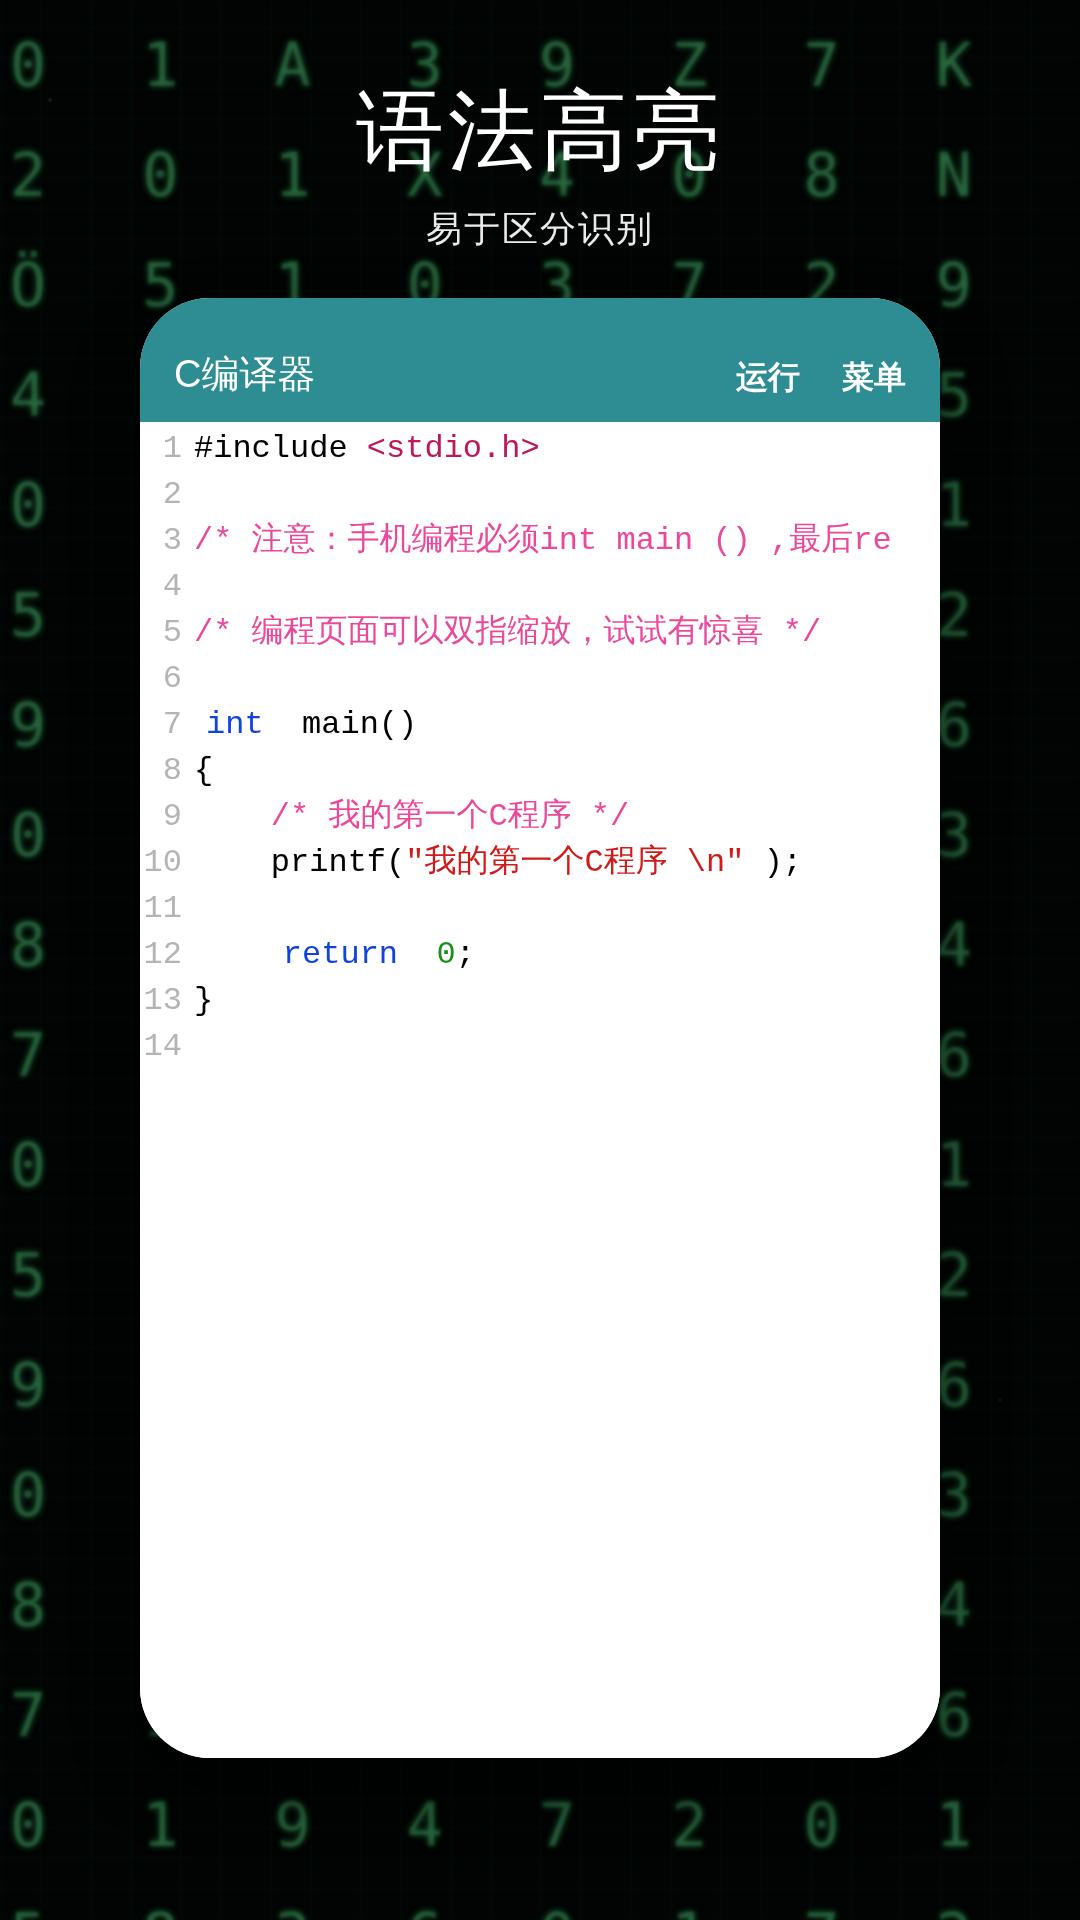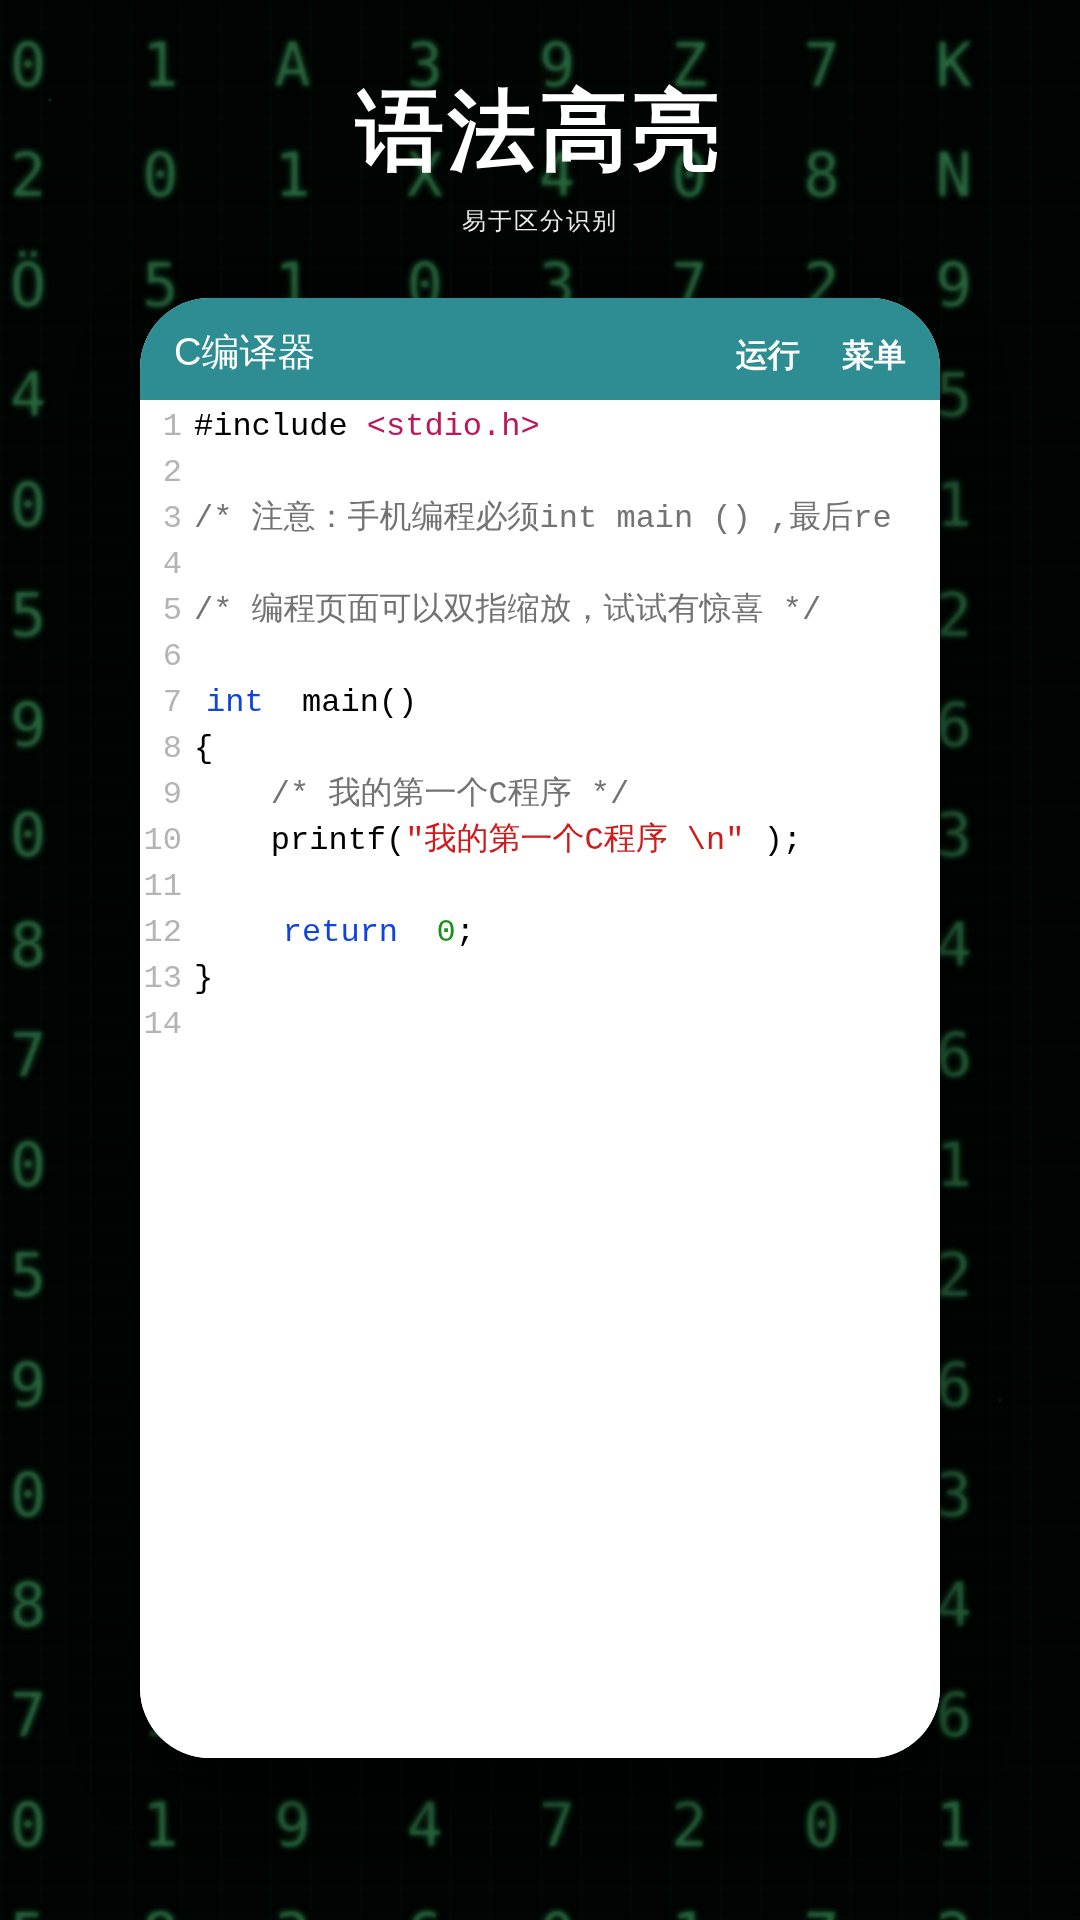--- a/index.html
+++ b/index.html
@@ -47,26 +47,26 @@
   }
 
   .hero {
     position: absolute;
     top: 72px; left: 0; right: 0;
     text-align: center;
     color: #fff;
   }
   .hero h1 {
     font-size: 88px;
-    font-weight: 700;
+    font-weight: 400;
     letter-spacing: 4px;
   }
   .hero h2 {
     margin-top: 14px;
-    font-size: 24px;
+    font-size: 36px;
     font-weight: 400;
     color: #eaeaea;
     letter-spacing: 2px;
   }
 
   .phone {
     position: absolute;
     top: 298px;
     left: 50%;
     transform: translateX(-50%);
@@ -74,21 +74,21 @@
     height: 1460px;
     background: #fff;
     border-radius: 70px;
     box-shadow: 0 30px 60px rgba(0,0,0,.6);
     overflow: hidden;
     display: flex;
     flex-direction: column;
   }
   .appbar {
     background: #2e8d93;
-    height: 102px;
+    height: 124px;
     display: flex;
     align-items: flex-end;
     padding: 0 34px 22px 34px;
     color: #fff;
   }
   .appbar-title {
     font-size: 38px;
     font-weight: 500;
     flex: 1;
   }
@@ -120,21 +120,21 @@
     padding-right: 12px;
     flex-shrink: 0;
     user-select: none;
   }
   .code {
     flex: 1;
     overflow: hidden;
   }
   .tok-pre   { color: #000000; }   
   .tok-inc   { color: #be185d; }   
-  .tok-cmt   { color: #737373; }
+  .tok-cmt   { color: #ec4899; }
   .tok-kw    { color: #1144dd; margin-left: 12px; }
   .tok-fn    { color: #000000; }
   .tok-punc  { color: #000; }
   .tok-str   { color: #d11a1a; }
   .tok-num   { color: #1a8f1a; }
 </style>
 </head>
 <body>
 
 <div class="bg"></div>

